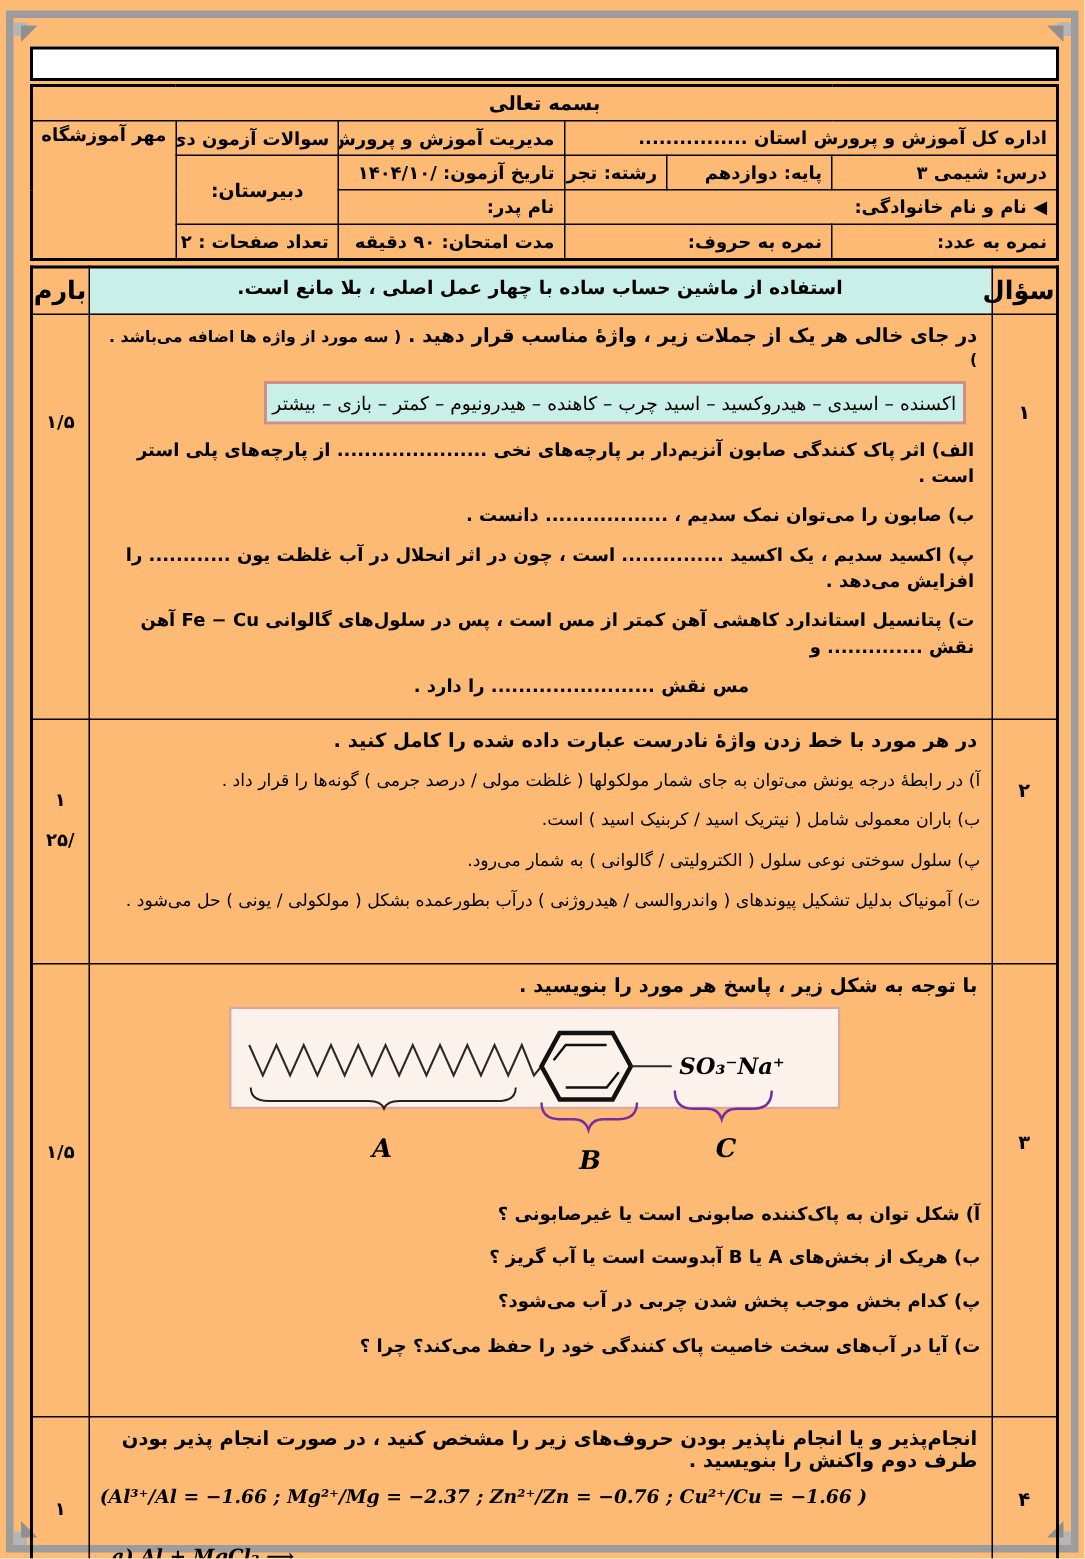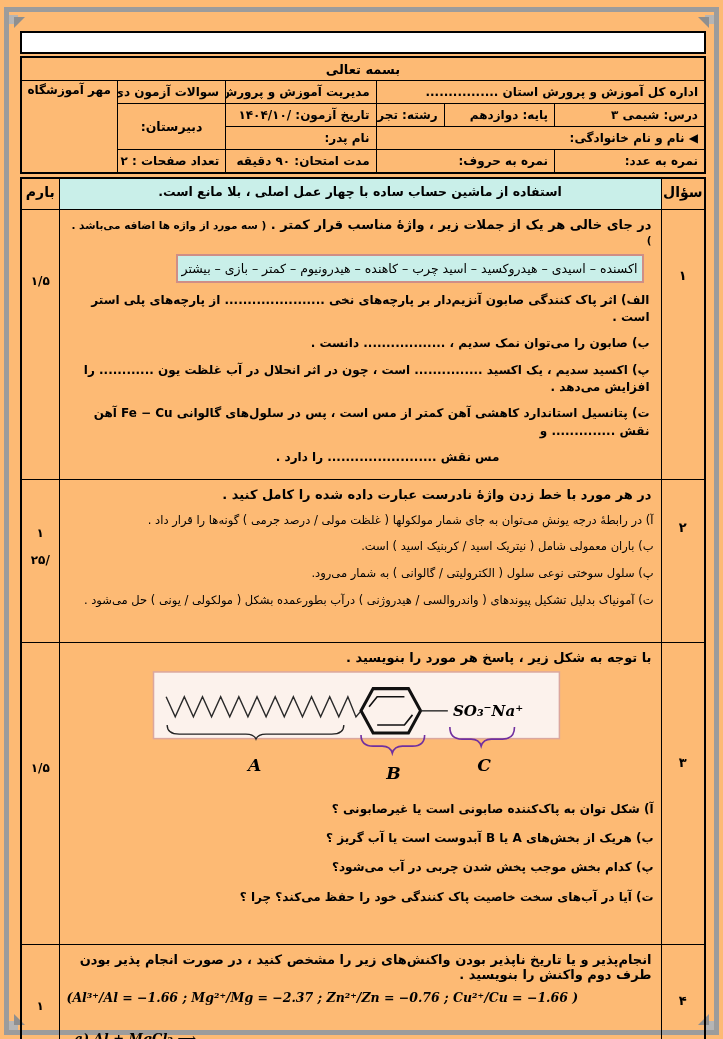--- a/index.html
+++ b/index.html
@@ -21,21 +21,21 @@
                font-size:12px;font-weight:bold;table-layout:fixed;}
   table.header td{border:1px solid #000;padding:2px 6px;overflow:hidden;white-space:nowrap;}
   .besmele{text-align:center;font-size:13px;height:18px;}
   .ta-r{text-align:right;} .ta-c{text-align:center;}
   td.mohr{vertical-align:top;text-align:center;padding-top:4px;margin-top:24px;}
   td.dabir{text-align:center;font-size:12.5px;}
   tr.hr{height:23px;}
   
   table.main{width:100%;border-collapse:collapse;border:2px solid #000;margin-top:3px;table-layout:fixed;}
   table.main td{border:1px solid #000;vertical-align:top;}
-  .th-side{text-align:center;font-size:14px;font-weight:bold;padding-top:5px;height:24px;}
+  .th-side{text-align:center;font-size:17px;font-weight:bold;padding-top:5px;height:24px;}
   td.notice{background:var(--highlight,#c9efe9);text-align:center;font-weight:bold;font-size:12.5px;padding-top:5px;}
   td.side{font-weight:bold;text-align:center;font-size:13px;}
   td.score{white-space:pre-line;font-size:12px;line-height:2.3;}
   .p1{padding-top:58px}.p2{padding-top:40px}.p3{padding-top:112px}.p4{padding-top:48px}
   td.qcell{padding:3px 7px 3px 5px;text-align:right;direction:rtl;}
   .h-q1{height:218px}.h-q2{height:156px}.h-q3{height:295px}.h-q4{height:130px}
   .q-title{font-size:13px;font-weight:bold;margin:4px 2px 3px 0;}
   .q-note{font-size:10.5px;}
   .word-bank{background:var(--highlight,#c9efe9);border:2px solid var(--bank-border,#cf8e86);
              width:468px;margin:7px 10px 4px auto;text-align:center;padding:5px 4px;
@@ -126,21 +126,21 @@
       <tbody>
           <tr>
         <td class="th-side">سؤال</td>
         <td class="notice">استفاده از ماشین حساب ساده با چهار عمل اصلی ، بلا مانع است.</td>
         <td class="th-side">بارم</td>
       </tr>
 
       <tr>
         <td class="side p1">۱</td>
         <td class="qcell h-q1">
-          <div class="q-title"><span>در جای خالی هر یک از جملات زیر ، واژۀ مناسب قرار کمتر .</span> <span class="q-note">( سه مورد از واژه ها اضافه می‌باشد . )</span></div>
+          <div class="q-title"><span>در جای خالی هر یک از جملات زیر ، واژۀ مناسب قرار دهید .</span> <span class="q-note">( سه مورد از واژه ها اضافه می‌باشد . )</span></div>
           <div class="word-bank">اکسنده – اسیدی – هیدروکسید – اسید چرب – کاهنده – هیدرونیوم – کمتر – بازی – بیشتر</div>
           <div class="q-item">الف)  اثر پاک کنندگی صابون آنزیم‌دار بر پارچه‌های نخی ...................... از پارچه‌های پلی استر است .</div>
           <div class="q-item">ب)  صابون را می‌توان نمک سدیم ،  .................. دانست .</div>
           <div class="q-item">پ)  اکسید سدیم ، یک اکسید ............... است ، چون در اثر انحلال در آب غلظت یون ............ را افزایش می‌دهد .</div>
           <div class="q-item">ت)  پتانسیل استاندارد کاهشی آهن کمتر از مس است ، پس در سلول‌های گالوانی Fe − Cu آهن نقش .............. و</div>
           <div class="q-item cont">مس نقش ........................ را دارد .</div>
         </td>
         <td class="side score p1">۱/۵</td>
       </tr>
 
@@ -182,21 +182,21 @@
           <div class="q-item sp">ب)  هریک از بخش‌های  A  یا  B  آبدوست است یا آب گریز ؟</div>
           <div class="q-item sp">پ)  کدام بخش موجب پخش شدن چربی در آب می‌شود؟</div>
           <div class="q-item sp">ت)  آیا در آب‌های سخت خاصیت پاک کنندگی خود را حفظ می‌کند؟ چرا ؟</div>
         </td>
         <td class="side score p3">۱/۵</td>
       </tr>
 
       <tr>
         <td class="side p4">۴</td>
         <td class="qcell h-q4">
-          <div class="q-title">انجام‌پذیر و یا تاریخ ناپذیر بودن واکنش‌های زیر را مشخص کنید ، در صورت انجام پذیر بودن طرف دوم واکنش را بنویسید .</div>
+          <div class="q-title">انجام‌پذیر و یا انجام ناپذیر بودن حروف‌های زیر را مشخص کنید ، در صورت انجام پذیر بودن طرف دوم واکنش را بنویسید .</div>
           <div class="potentials">(Al³⁺/Al = −1.66   ;    Mg²⁺/Mg = −2.37  ;   Zn²⁺/Zn = −0.76   ;   Cu²⁺/Cu = −1.66 )</div>
           <div class="equation first">a)   Al + MgCl₂ ⟶</div>
 
         </td>
         <td class="side score p4">۱</td>
       </tr>
     </tbody>
       </table>
 
   </div>

